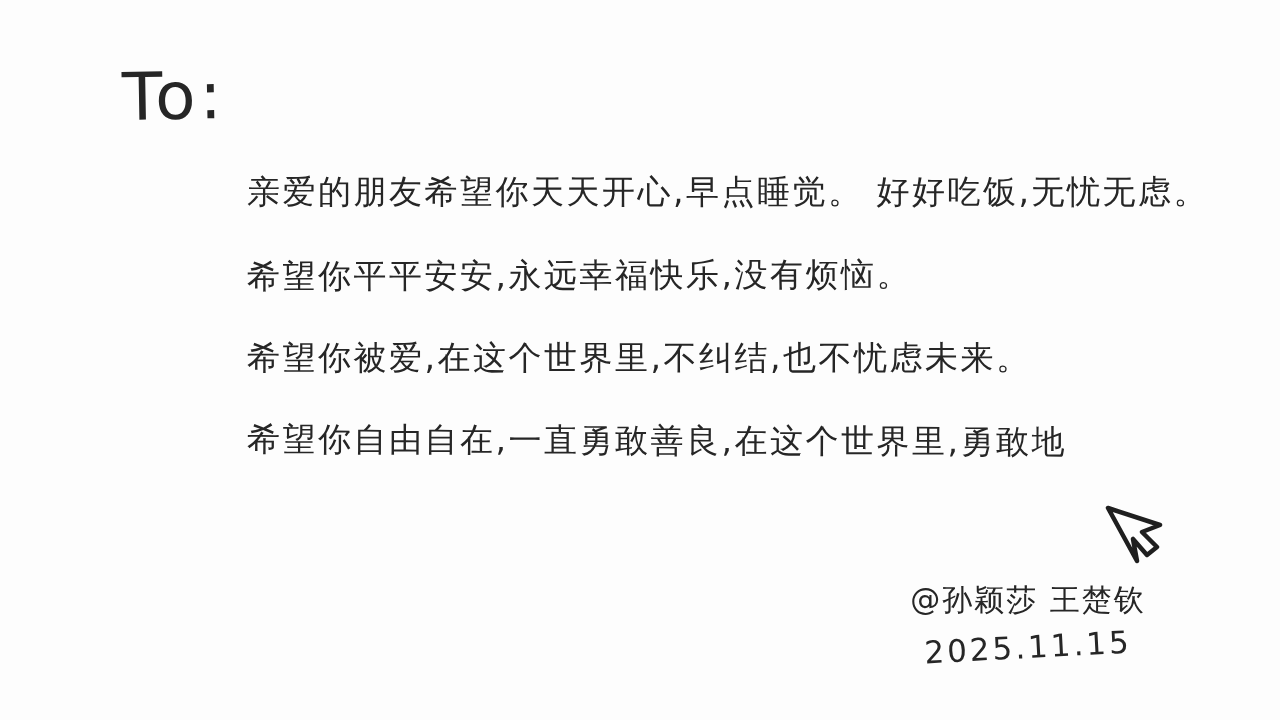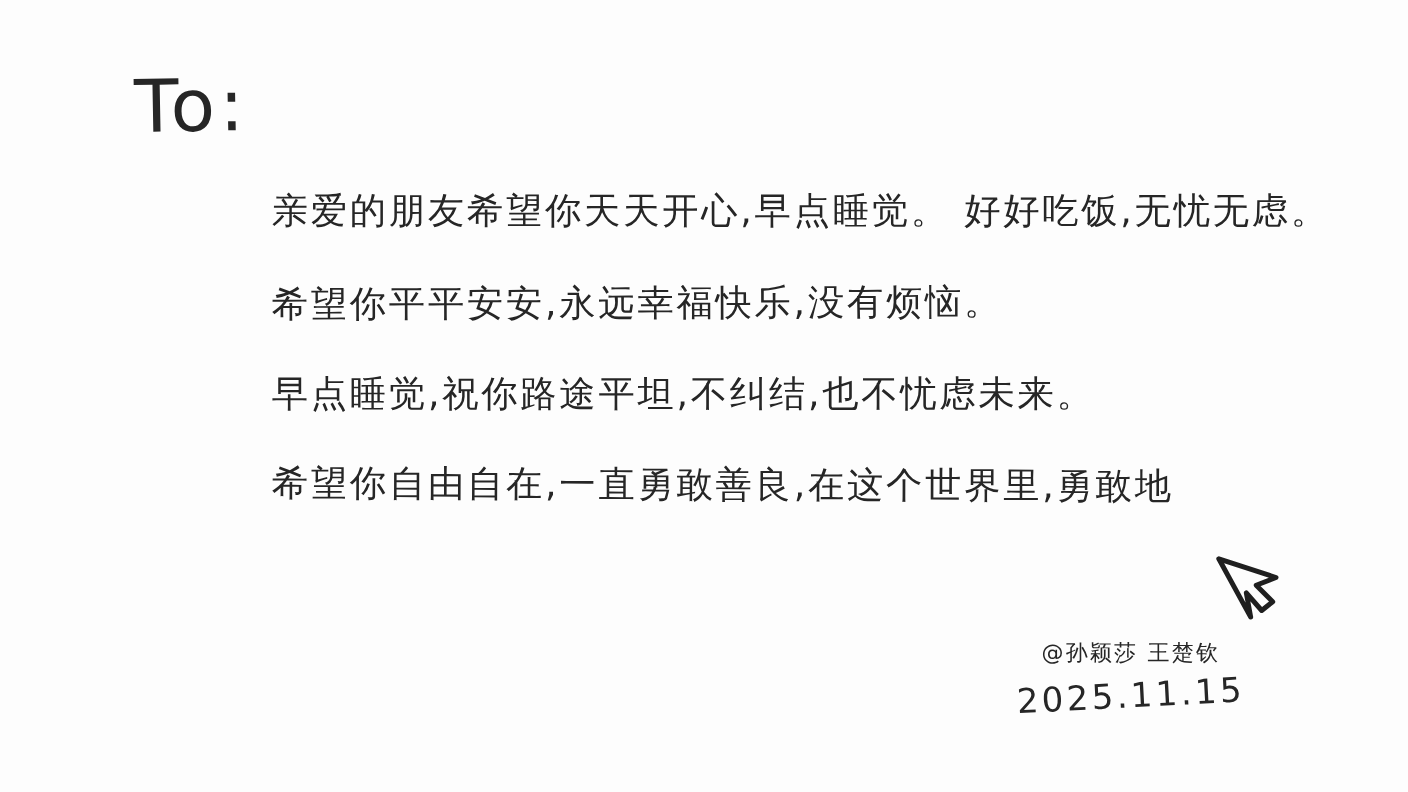--- a/index.html
+++ b/index.html
@@ -54,21 +54,21 @@
     height: 82px;
   }
   .signature-block {
     position: absolute;
     left: 888px;
     top: 580px;
     width: 280px;
     text-align: center;
   }
   .signature {
-    font-size: 20px;
+    font-size: 30px;
     letter-spacing: 2px;
     white-space: nowrap;
     color: var(--ink, #262626);
   }
   .date {
     margin-top: 8px;
     font-size: 31px;
     letter-spacing: 3px;
     transform: rotate(-3deg);
     color: var(--ink, #262626);
@@ -77,21 +77,21 @@
 </head>
 <body>
 
 <div class="note">
 
   <div class="salutation">To:</div>
 
   <div class="body-lines">
     <div class="line">亲爱的朋友希望你天天开心,早点睡觉。 好好吃饭,无忧无虑。</div>
     <div class="line">希望你平平安安,永远幸福快乐,没有烦恼。</div>
-    <div class="line">早点睡觉,祝你路途平坦,不纠结,也不忧虑未来。</div>
+    <div class="line">希望你被爱,在这个世界里,不纠结,也不忧虑未来。</div>
     <div class="line">希望你自由自在,一直勇敢善良,在这个世界里,勇敢地</div>
   </div>
 
   <div class="cursor-wrap">
     <svg width="74" height="82" viewBox="0 0 74 82" xmlns="http://www.w3.org/2000/svg">
       <path d="M 12 10
                L 64 27
                L 46 34
                L 61 49
                L 51 57

